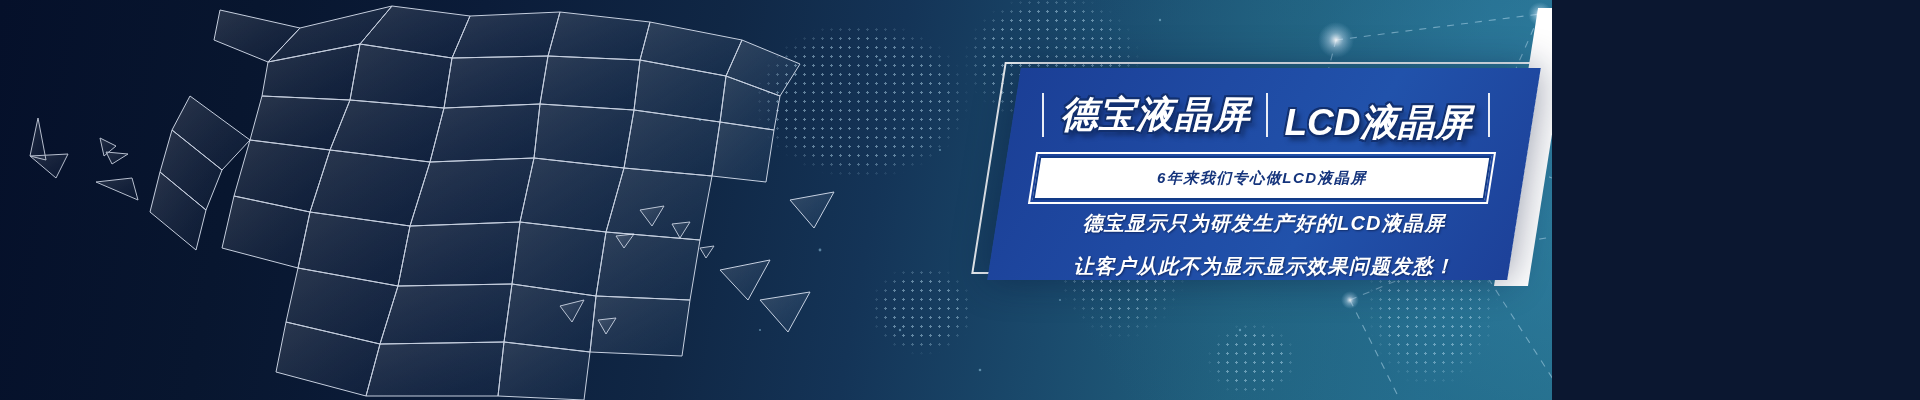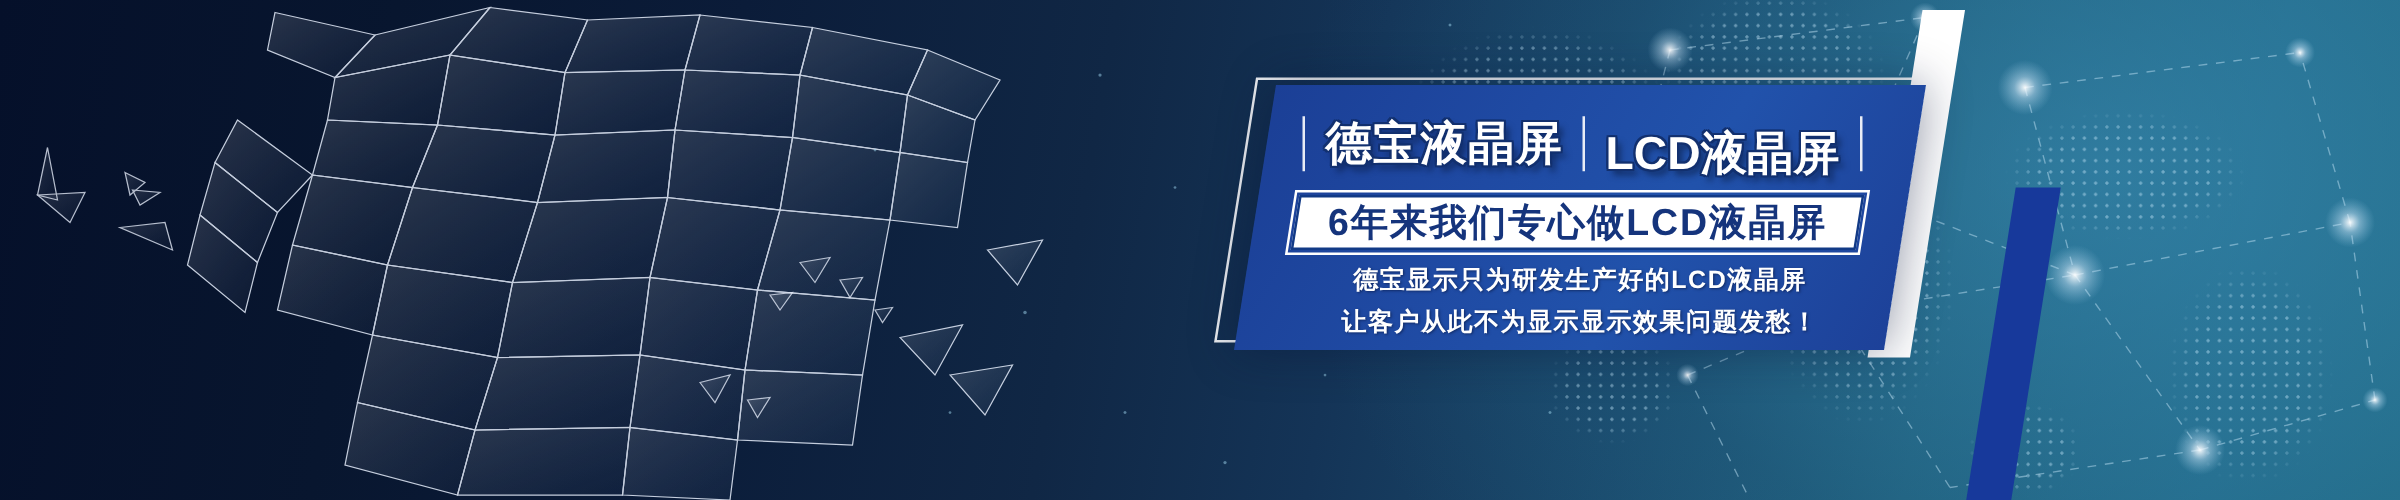--- a/index.html
+++ b/index.html
@@ -6,24 +6,25 @@
     margin: 0;
     padding: 0;
     background: #0b1730;
   }
   body {
     font-family: "Liberation Sans", "DejaVu Sans", sans-serif;
   }
 
   .banner {
     position: relative;
-    width: 1920px;
+    width: 1552px;
     height: 400px;
     overflow: hidden;
     background: #ef4444;
+    font-style: italic;
   }
 
   
   .bg-base {
     position: absolute;
     inset: 0;
     background:
       radial-gradient(ellipse 900px 700px at 1680px 140px, rgba(58,140,180,0.55) 0%, rgba(36,102,138,0.25) 45%, rgba(0,0,0,0) 72%),
       linear-gradient(100deg,
         #05102a 0%,
@@ -177,42 +178,42 @@
   }
   .slogan-text {
     position: absolute;
     left: 32px;
     top: 88px;
     width: 452px;
     height: 44px;
     display: flex;
     align-items: center;
     justify-content: center;
-    font-size: 30px;
+    font-size: 15px;
     font-weight: bold;
     color: #15347c;
     letter-spacing: 1.5px;
     white-space: nowrap;
   }
 
   
   .sub {
     position: absolute;
     left: 0;
     width: 520px;
     text-align: center;
     color: #ffffff;
     font-size: 20px;
     font-weight: bold;
     letter-spacing: 1.2px;
     white-space: nowrap;
     text-shadow: 1px 1px 2px rgba(8,22,60,0.6);
   }
   .sub-1 { top: 142px; }
-  .sub-2 { top: 176px; }
+  .sub-2 { top: 185px; }
 </style>
 </head>
 <body>
 
 <div class="banner">
 
   <div class="bg-base"></div>
   <div class="bg-dots"></div>
 
   <svg class="bg-svg" viewBox="0 0 1920 400" aria-hidden="true">

